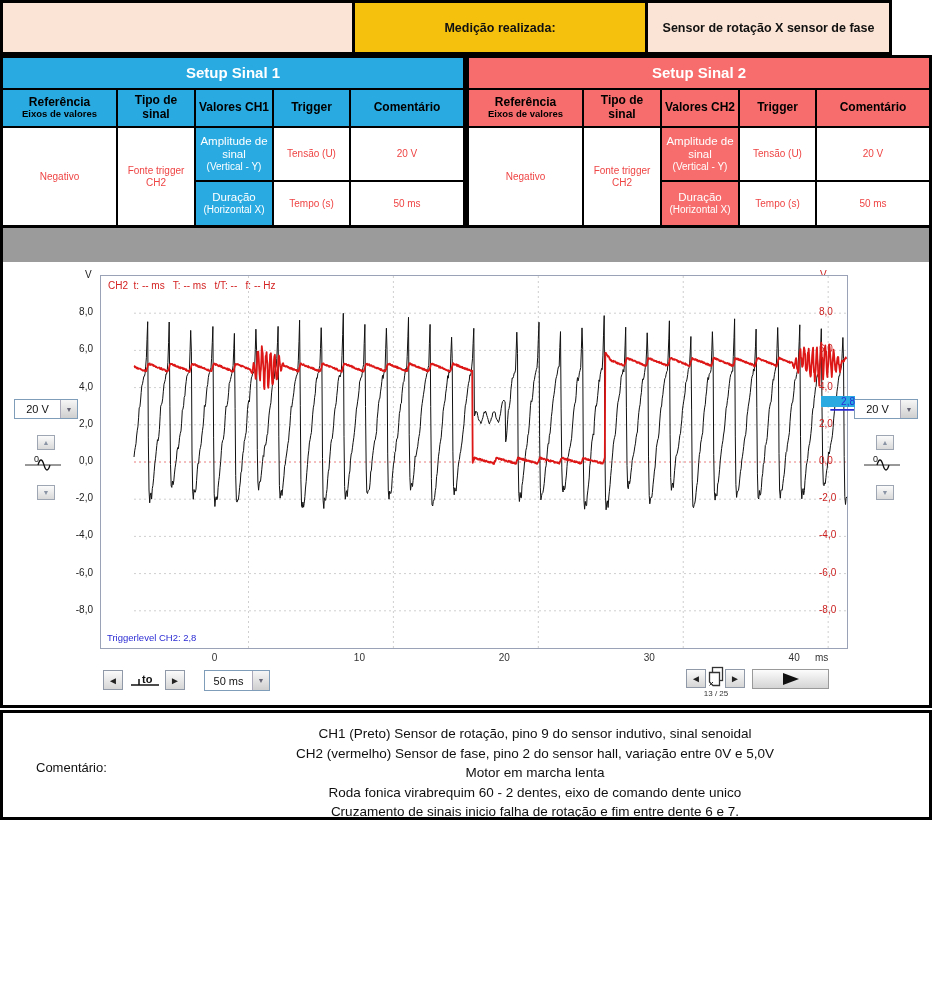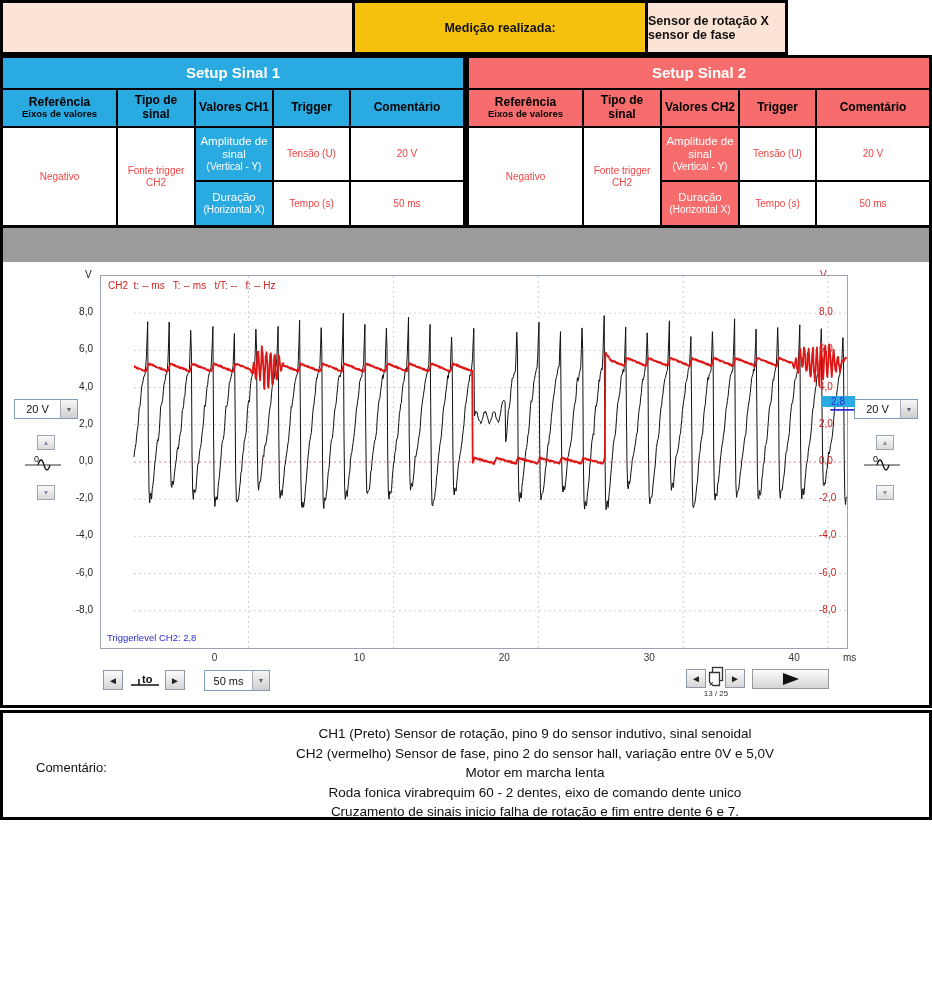--- a/index.html
+++ b/index.html
@@ -1,20 +1,20 @@
 <!DOCTYPE html>
 <html><head>
 <meta charset="utf-8">
 <style>
   html,body{margin:0;padding:0;background:#fff;}
   body{width:932px;height:995px;position:relative;font-family:"Liberation Sans",sans-serif;overflow:hidden;}
   .abs{position:absolute;}
 
   
-  #top-header{left:0;top:0;width:788px;height:55px;border:3px solid #000;box-sizing:border-box;display:flex;}
+  #top-header{left:0;top:0;width:892px;height:55px;border:3px solid #000;box-sizing:border-box;display:flex;}
   .hd-cell{height:100%;display:flex;align-items:center;justify-content:center;font-size:12.5px;font-weight:bold;color:#111;box-sizing:border-box;}
   #hd-left{width:349px;background:#FBE4D5;}
   #hd-mid{width:296px;background:#F5C10D;border-left:3px solid #000;border-right:3px solid #000;}
   #hd-right{flex:1;background:#FBE4D5;}
 
   
   #tables{left:0;top:55px;width:932px;height:173px;display:flex;}
   .setup-table{width:466px;height:173px;box-sizing:border-box;border:3px solid #000;background:#000;display:grid;
     grid-template-columns:113px 76px 76px 75px 112px;grid-template-rows:30px 36px 52px 43px;gap:2px;}
   .tcell{display:flex;flex-direction:column;align-items:center;justify-content:center;text-align:center;background:#fff;color:#ef4444;font-size:10px;line-height:1.15;}
@@ -33,21 +33,21 @@
   
   #scope-panel{left:0;top:262px;width:932px;height:446px;background:#fff;border:3px solid #000;border-top:none;box-sizing:border-box;}
   #plot{left:97px;top:13px;width:713px;height:372px;border:1px solid #9aa2b8;box-sizing:content-box;background:#fff;padding-left:33px;}
   #wave-svg{overflow:visible;display:block;}
   .scope-status{color:#d42222;font-size:10px;white-space:pre;}
   .trig-text{color:#2b2bd4;font-size:9.5px;}
   .vlab{font-size:10px;color:#222;}
   .vlab.right{color:#cc2222;}
   .ytick{font-size:10px;color:#222;width:40px;text-align:right;}
   .ytick.right{color:#cc2222;text-align:left;width:34px;}
-  .ytick.blue{color:#2b2bd4;text-align:center;width:34px;}
+  .ytick.blue{color:#2b2bd4;text-align:right;width:34px;}
   .xtick{font-size:10px;color:#333;width:28px;text-align:center;}
   .xunit{font-size:10px;color:#333;}
 
   
   .dropdown{height:20px;box-sizing:border-box;border:1px solid #7f9db9;background:#fff;display:flex;align-items:center;}
   .dd-text{flex:1;text-align:center;font-size:11px;color:#111;}
   .dd-btn{width:16px;height:100%;background:linear-gradient(#f6f6f6,#cfcfcf);border-left:1px solid #aab;display:flex;align-items:center;justify-content:center;font-size:7px;color:#667;}
   .sqbtn{width:18px;height:15px;box-sizing:border-box;border:1px solid #9ea6b3;background:linear-gradient(#fbfbfb,#d9d9d9);display:flex;align-items:center;justify-content:center;font-size:7px;color:#8a94a5;}
   .navbtn{width:20px;height:20px;box-sizing:border-box;border:1px solid #8f99a8;background:linear-gradient(#fbfbfb,#d6d6d6);display:flex;align-items:center;justify-content:center;font-size:10px;color:#222;}
   .pagecount{font-size:8px;color:#333;width:46px;text-align:center;}
@@ -157,21 +157,21 @@
         <line x1="549.2418699186992" y1="0" x2="549.2418699186992" y2="372" stroke="#cfcfcf" stroke-width="1" stroke-dasharray="2 3"></line>
         <line x1="694.1605691056911" y1="0" x2="694.1605691056911" y2="372" stroke="#cfcfcf" stroke-width="1" stroke-dasharray="2 3"></line>
         <path d="M0.0 181.0L0.7 174.8L1.3 171.4L2.0 167.5L2.6 160.0L3.3 154.2L3.9 150.9L4.6 141.8L5.2 131.8L5.9 130.9L6.5 125.0L7.2 116.4L7.8 109.8L8.5 107.8L9.1 104.6L9.8 100.5L10.4 100.3L11.1 97.5L11.7 90.1L12.4 81.3L13.0 63.5L13.7 45.7L14.3 161.1L15.0 214.0L15.7 226.8L16.3 219.1L17.0 216.9L17.6 223.1L18.3 212.6L18.9 209.5L19.6 202.8L20.2 195.3L20.9 186.9L21.5 182.8L22.2 175.7L22.8 169.4L23.5 163.7L24.1 164.8L24.8 160.4L25.4 153.6L26.1 140.8L26.7 130.2L27.4 128.6L28.0 127.0L28.7 122.8L29.3 115.8L30.0 108.2L30.7 105.9L31.3 103.5L32.0 97.9L32.6 98.1L33.3 93.6L33.9 86.3L34.6 66.3L35.2 46.0L35.9 130.2L36.5 188.4L37.2 210.0L37.8 211.4L38.5 205.0L39.1 208.7L39.8 204.9L40.4 198.1L41.1 191.8L41.7 187.9L42.4 183.2L43.0 174.9L43.7 171.6L44.3 172.8L45.0 167.4L45.6 161.3L46.3 157.4L47.0 154.9L47.6 147.2L48.3 134.2L48.9 133.2L49.6 129.7L50.2 121.4L50.9 119.8L51.5 111.0L52.2 105.3L52.8 100.2L53.5 98.8L54.1 97.5L54.8 96.5L55.4 93.7L56.1 73.9L56.7 54.4L57.4 75.8L58.0 178.0L58.7 215.1L59.3 223.3L60.0 213.5L60.6 216.0L61.3 216.2L62.0 213.1L62.6 204.4L63.3 193.9L63.9 187.4L64.6 187.5L65.2 180.2L65.9 173.6L66.5 171.4L67.2 167.5L67.8 160.0L68.5 154.3L69.1 150.3L69.8 141.3L70.4 129.5L71.1 130.6L71.7 127.3L72.4 118.0L73.0 111.4L73.7 108.5L74.3 101.7L75.0 98.0L75.6 96.6L76.3 93.8L77.0 91.9L77.6 82.3L78.3 66.4L78.9 50.5L79.6 161.8L80.2 217.8L80.9 230.5L81.5 222.9L82.2 220.7L82.8 223.9L83.5 222.0L84.1 211.4L84.8 204.6L85.4 200.3L86.1 191.7L86.7 185.4L87.4 174.7L88.0 167.4L88.7 164.4L89.3 163.5L90.0 158.4L90.6 151.7L91.3 139.4L92.0 130.1L92.6 130.9L93.3 128.6L93.9 124.4L94.6 116.7L95.2 107.5L95.9 105.9L96.5 103.4L97.2 100.4L97.8 97.6L98.5 94.0L99.1 89.4L99.8 72.6L100.4 57.4L101.1 132.4L101.7 199.6L102.4 224.7L103.0 226.1L103.7 223.8L104.3 223.9L105.0 218.3L105.6 211.6L106.3 206.0L106.9 196.8L107.6 195.1L108.3 184.3L108.9 177.4L109.6 174.3L110.2 165.4L110.9 163.2L111.5 159.3L112.2 156.2L112.8 146.3L113.5 133.3L114.1 128.0L114.8 124.5L115.4 125.9L116.1 114.6L116.7 107.5L117.4 101.9L118.0 100.3L118.7 97.5L119.3 97.2L120.0 95.3L120.6 92.5L121.3 73.3L121.9 53.2L122.6 74.6L123.3 173.7L123.9 206.0L124.6 214.2L125.2 207.8L125.9 205.2L126.5 205.4L127.2 199.3L127.8 193.2L128.5 185.6L129.1 179.6L129.8 180.5L130.4 172.0L131.1 168.8L131.7 169.1L132.4 165.2L133.0 159.1L133.7 157.5L134.3 148.2L135.0 139.1L135.6 134.1L136.3 129.8L136.9 126.7L137.6 116.9L138.3 110.3L138.9 103.7L139.6 101.9L140.2 102.6L140.9 95.0L141.5 92.2L142.2 90.4L142.8 82.3L143.5 66.3L144.1 50.4L144.8 160.2L145.4 209.4L146.1 222.2L146.7 216.4L147.4 214.3L148.0 219.5L148.7 212.5L149.3 206.1L150.0 199.4L150.6 190.3L151.3 188.2L151.9 182.4L152.6 178.0L153.3 172.8L153.9 167.8L154.6 164.3L155.2 156.1L155.9 149.3L156.5 139.5L157.2 130.4L157.8 131.1L158.5 125.8L159.1 121.6L159.8 116.8L160.4 110.3L161.1 105.6L161.7 103.2L162.4 100.1L163.0 98.8L163.7 96.4L164.3 84.8L165.0 65.3L165.6 44.2L166.3 129.8L166.9 203.8L167.6 230.2L168.3 231.6L168.9 226.1L169.6 231.2L170.2 227.3L170.9 220.5L171.5 212.0L172.2 205.4L172.8 196.7L173.5 188.4L174.1 180.1L174.8 174.3L175.4 166.9L176.1 163.5L176.7 159.6L177.4 156.5L178.0 148.2L178.7 138.2L179.3 131.8L180.0 128.3L180.6 121.6L181.3 117.4L181.9 107.6L182.6 101.9L183.2 102.4L183.9 97.4L184.6 96.2L185.2 92.4L185.9 89.6L186.5 72.6L187.2 51.7L187.8 73.2L188.5 182.4L189.1 224.2L189.8 232.5L190.4 221.8L191.1 224.1L191.7 224.3L192.4 217.6L193.0 213.4L193.7 202.8L194.3 195.8L195.0 192.9L195.6 183.9L196.3 175.2L196.9 167.3L197.6 163.4L198.2 162.8L198.9 156.8L199.6 149.2L200.2 140.1L200.9 133.1L201.5 130.5L202.2 126.7L202.8 119.5L203.5 112.9L204.1 105.4L204.8 101.2L205.4 99.3L206.1 101.0L206.7 98.2L207.4 94.9L208.0 79.4L208.7 58.4L209.3 37.3L210.0 160.4L210.6 210.5L211.3 223.2L211.9 216.9L212.6 214.7L213.2 220.6L213.9 212.5L214.6 205.1L215.2 198.4L215.9 194.9L216.5 184.1L217.2 178.0L217.8 176.7L218.5 171.2L219.1 166.5L219.8 161.7L220.4 156.4L221.1 149.7L221.7 142.2L222.4 133.1L223.0 130.1L223.7 125.2L224.3 121.0L225.0 114.6L225.6 105.8L226.3 104.0L226.9 101.5L227.6 101.2L228.2 97.4L228.9 91.7L229.6 88.6L230.2 67.6L230.9 48.4L231.5 130.6L232.2 193.0L232.8 216.1L233.5 217.5L234.1 214.7L234.8 214.1L235.4 213.5L236.1 206.8L236.7 196.0L237.4 194.1L238.0 185.5L238.7 179.2L239.3 174.4L240.0 169.1L240.6 164.9L241.3 163.7L241.9 159.8L242.6 155.5L243.2 142.6L243.9 135.9L244.6 127.3L245.2 123.8L245.9 122.0L246.5 115.9L247.2 111.4L247.8 105.7L248.5 99.4L249.1 102.5L249.8 97.7L250.4 95.4L251.1 92.7L251.7 72.8L252.4 52.2L253.0 73.7L253.7 177.9L254.3 214.9L255.0 223.2L255.6 215.2L256.3 217.2L256.9 217.5L257.6 213.2L258.2 202.7L258.9 194.6L259.5 188.1L260.2 184.8L260.9 176.4L261.5 175.4L262.2 166.7L262.8 162.7L263.5 162.3L264.1 156.7L264.8 146.5L265.4 137.4L266.1 134.4L266.7 127.8L267.4 127.2L268.0 117.5L268.7 110.9L269.3 106.4L270.0 105.3L270.6 99.8L271.3 95.1L271.9 92.3L272.6 93.6L273.2 80.3L273.9 60.8L274.5 41.3L275.2 158.7L275.9 201.4L276.5 214.2L277.2 209.3L277.8 207.1L278.5 210.5L279.1 204.4L279.8 198.3L280.4 191.5L281.1 180.3L281.7 181.0L282.4 178.0L283.0 173.9L283.7 170.7L284.3 165.2L285.0 160.5L285.6 157.4L286.3 150.6L286.9 140.3L287.6 131.9L288.2 127.4L288.9 122.5L289.5 118.3L290.2 113.9L290.9 108.1L291.5 103.8L292.2 101.4L292.8 97.9L293.5 96.3L294.1 91.8L294.8 89.3L295.4 67.7L296.1 48.4L296.7 130.6L297.4 202.5L298.0 228.6L298.7 230.0L299.3 225.4L300.0 224.0L300.6 221.6L301.3 214.8L301.9 211.5L302.6 200.6L303.2 197.3L303.9 188.1L304.5 180.2L305.2 175.6L305.9 168.6L306.5 165.2L307.2 161.3L307.8 153.4L308.5 145.9L309.1 135.4L309.8 130.7L310.4 127.3L311.1 124.1L311.7 117.1L312.4 112.6L313.0 106.9L313.7 99.7L314.3 102.2L315.0 94.5L315.6 96.8L316.3 94.1L316.9 77.1L317.6 61.2L318.2 82.2L318.9 175.8L319.5 210.5L320.2 218.8L320.8 211.8L321.5 214.8L322.2 215.0L322.8 206.1L323.5 199.1L324.1 191.7L324.8 185.5L325.4 183.5L326.1 177.7L326.7 175.3L327.4 169.9L328.0 166.0L328.7 158.9L329.3 153.8L330.0 147.7L330.6 138.6L331.3 129.8L331.9 127.9L332.6 122.6L333.2 118.0L333.9 111.4L334.5 107.3L335.2 104.9L335.8 98.9L336.5 99.4L337.2 96.6L337.8 90.1L338.5 82.7L339.1 67.5L339.8 52.3L340.4 140.0L341.1 138.3L341.7 135.2L342.4 135.9L343.0 136.0L343.7 139.3L344.3 142.5L345.0 144.6L345.6 144.7L346.3 145.6L346.9 147.6L347.6 145.6L348.2 143.7L348.9 141.6L349.5 138.4L350.2 135.9L350.8 137.1L351.5 135.1L352.2 136.8L352.8 139.4L353.5 141.4L354.1 143.5L354.8 146.6L355.4 147.9L356.1 145.7L356.7 145.1L357.4 141.9L358.0 141.5L358.7 137.0L359.3 136.2L360.0 135.7L360.6 135.8L361.3 137.0L361.9 141.2L362.6 143.1L363.2 143.9L363.9 145.3L364.5 146.5L365.2 144.0L365.8 140.6L366.5 137.8L367.2 132.6L367.8 128.9L368.5 125.7L369.1 125.2L369.8 124.1L370.4 125.2L371.1 125.7L371.7 165.8L372.4 161.9L373.0 154.2L373.7 143.2L374.3 134.6L375.0 132.7L375.6 129.2L376.3 123.6L376.9 113.8L377.6 107.7L378.2 102.0L378.9 102.2L379.5 100.6L380.2 97.1L380.8 96.9L381.5 94.1L382.2 74.7L382.8 56.2L383.5 77.4L384.1 179.0L384.8 217.3L385.4 225.5L386.1 216.5L386.7 221.6L387.4 221.8L388.0 209.3L388.7 205.5L389.3 199.6L390.0 193.0L390.6 185.6L391.3 180.5L391.9 174.2L392.6 171.5L393.2 167.6L393.9 159.1L394.5 157.7L395.2 149.9L395.8 140.8L396.5 129.3L397.1 124.8L397.8 125.8L398.5 121.7L399.1 115.1L399.8 105.6L400.4 103.7L401.1 99.3L401.7 96.3L402.4 93.5L403.0 91.6L403.7 81.4L404.3 63.8L405.0 46.2L405.6 160.5L406.3 211.2L406.9 223.9L407.6 219.5L408.2 217.3L408.9 216.5L409.5 213.1L410.2 207.6L410.8 200.8L411.5 192.1L412.1 189.8L412.8 182.1L413.5 173.1L414.1 167.5L414.8 167.7L415.4 159.3L416.1 157.0L416.7 150.3L417.4 140.5L418.0 135.8L418.7 127.9L419.3 122.7L420.0 118.5L420.6 114.2L421.3 107.8L421.9 102.9L422.6 100.4L423.2 98.1L423.9 93.2L424.5 90.7L425.2 90.6L425.8 71.6L426.5 55.6L427.1 132.1L427.8 191.9L428.5 214.6L429.1 216.0L429.8 209.9L430.4 214.0L431.1 211.9L431.7 205.2L432.4 199.1L433.0 190.5L433.7 181.8L434.3 180.5L435.0 176.1L435.6 172.6L436.3 170.2L436.9 166.2L437.6 162.3L438.2 153.9L438.9 145.0L439.5 137.0L440.2 131.2L440.8 127.7L441.5 125.9L442.1 119.5L442.8 107.3L443.5 101.6L444.1 104.9L444.8 101.5L445.4 96.8L446.1 94.3L446.7 91.5L447.4 72.7L448.0 51.9L448.7 73.4L449.3 182.7L450.0 225.0L450.6 233.2L451.3 225.4L451.9 229.4L452.6 229.6L453.2 220.0L453.9 214.2L454.5 208.9L455.2 201.9L455.8 189.8L456.5 185.5L457.1 175.3L457.8 165.9L458.5 162.0L459.1 157.9L459.8 159.0L460.4 145.2L461.1 136.1L461.7 129.8L462.4 130.2L463.0 126.4L463.7 119.6L464.3 113.0L465.0 103.9L465.6 105.4L466.3 98.3L466.9 95.2L467.6 92.4L468.2 93.5L468.9 79.9L469.5 59.8L470.2 39.6L470.8 162.4L471.5 221.1L472.1 233.8L472.8 227.0L473.4 224.8L474.1 231.5L474.8 221.0L475.4 215.2L476.1 208.4L476.7 199.7L477.4 192.4L478.0 184.6L478.7 176.9L479.3 168.8L480.0 163.9L480.6 161.4L481.3 158.6L481.9 151.9L482.6 141.3L483.2 133.0L483.9 126.4L484.5 124.1L485.2 119.9L485.8 117.2L486.5 109.4L487.1 101.2L487.8 98.8L488.4 98.0L489.1 93.5L489.8 96.0L490.4 89.5L491.1 69.1L491.7 51.2L492.4 131.2L493.0 189.4L493.7 211.3L494.3 212.8L495.0 205.2L495.6 207.8L496.3 203.7L496.9 196.9L497.6 191.5L498.2 184.4L498.9 181.0L499.5 178.7L500.2 175.1L500.8 170.8L501.5 167.2L502.1 161.6L502.8 157.7L503.4 156.0L504.1 144.6L504.8 136.7L505.4 131.9L506.1 128.4L506.7 121.2L507.4 116.6L508.0 108.6L508.7 102.9L509.3 103.7L510.0 101.1L510.6 96.5L511.3 91.3L511.9 88.5L512.6 75.0L513.2 56.8L513.9 78.1L514.5 180.1L515.2 219.6L515.8 227.8L516.5 222.8L517.1 221.2L517.8 221.4L518.4 216.5L519.1 208.2L519.8 201.8L520.4 195.1L521.1 191.0L521.7 182.0L522.4 171.4L523.0 167.9L523.7 164.0L524.3 162.5L525.0 157.0L525.6 147.0L526.3 137.9L526.9 131.9L527.6 130.0L528.2 122.8L528.9 118.4L529.5 111.8L530.2 107.2L530.8 102.8L531.5 101.6L532.1 98.3L532.8 95.6L533.4 94.6L534.1 81.1L534.8 62.9L535.4 44.8L536.1 158.7L536.7 201.6L537.4 214.3L538.0 209.2L538.7 207.0L539.3 211.6L540.0 202.8L540.6 194.5L541.3 187.8L541.9 180.4L542.6 178.8L543.2 177.4L543.9 174.0L544.5 170.8L545.2 164.8L545.8 159.5L546.5 157.3L547.1 150.6L547.8 143.9L548.4 134.7L549.1 129.2L549.7 125.3L550.4 121.1L551.1 116.2L551.7 106.7L552.4 105.6L553.0 103.1L553.7 98.5L554.3 93.4L555.0 91.9L555.6 87.9L556.3 74.3L556.9 60.5L557.6 133.1L558.2 203.9L558.9 230.3L559.5 231.7L560.2 228.6L560.8 227.1L561.5 223.1L562.1 216.3L562.8 209.4L563.4 206.4L564.1 196.0L564.7 186.8L565.4 178.5L566.1 175.4L566.7 167.0L567.4 163.6L568.0 159.7L568.7 156.8L569.3 146.2L570.0 136.8L570.6 131.9L571.3 128.4L571.9 120.4L572.6 115.1L573.2 107.2L573.9 101.5L574.5 103.6L575.2 98.5L575.8 97.3L576.5 96.3L577.1 93.5L577.8 74.5L578.4 55.7L579.1 77.0L579.7 178.4L580.4 215.8L581.1 224.1L581.7 217.6L582.4 219.7L583.0 219.9L583.7 208.0L584.3 206.3L585.0 199.8L585.6 193.3L586.3 184.0L586.9 178.9L587.6 172.6L588.2 168.5L588.9 164.6L589.5 159.0L590.2 155.0L590.8 148.9L591.5 139.9L592.1 132.2L592.8 129.7L593.4 124.6L594.1 120.2L594.7 113.6L595.4 107.3L596.1 101.7L596.7 98.7L597.4 97.6L598.0 94.8L598.7 95.3L599.3 80.6L600.0 61.7L600.6 42.8L601.3 160.1L601.9 208.7L602.6 221.4L603.2 216.9L603.9 214.8L604.5 214.4L605.2 209.0L605.8 202.1L606.5 195.3L607.1 192.7L607.8 184.0L608.4 180.8L609.1 175.7L609.7 170.6L610.4 164.0L611.0 160.9L611.7 158.5L612.4 151.8L613.0 140.0L613.7 135.4L614.3 130.2L615.0 126.0L615.6 121.8L616.3 116.4L616.9 110.2L617.6 102.7L618.2 100.2L618.9 98.7L619.5 93.1L620.2 95.1L620.8 85.9L621.5 70.2L622.1 53.1L622.8 131.6L623.4 197.2L624.1 221.6L624.7 223.0L625.4 214.5L626.0 219.3L626.7 218.1L627.4 211.3L628.0 201.7L628.7 197.6L629.3 188.6L630.0 186.8L630.6 180.6L631.3 169.5L631.9 168.6L632.6 165.4L633.2 161.5L633.9 151.3L634.5 142.9L635.2 133.7L635.8 130.3L636.5 126.8L637.1 125.9L637.8 117.7L638.4 109.2L639.1 103.5L639.7 104.2L640.4 98.7L641.0 95.4L641.7 92.0L642.4 89.2L643.0 72.5L643.7 51.5L644.3 73.0L645.0 177.5L645.6 214.0L646.3 222.2L646.9 214.2L647.6 214.0L648.2 214.2L648.9 207.5L649.5 202.6L650.2 198.3L650.8 191.9L651.5 181.3L652.1 176.1L652.8 175.4L653.4 168.8L654.1 164.9L654.7 161.2L655.4 156.6L656.0 145.8L656.7 136.8L657.4 130.6L658.0 127.0L658.7 126.1L659.3 121.1L660.0 114.5L660.6 105.2L661.3 103.2L661.9 102.6L662.6 98.6L663.2 95.8L663.9 93.6L664.5 81.9L665.2 65.4L665.8 48.8L666.5 160.3L667.1 210.1L667.8 222.8L668.4 214.7L669.1 212.6L669.7 218.8L670.4 214.6L671.0 204.6L671.7 197.8L672.4 189.0L673.0 186.5L673.7 182.6L674.3 175.2L675.0 169.8L675.6 167.6L676.3 163.0L676.9 157.5L677.6 150.7L678.2 139.4L678.9 132.3L679.5 132.0L680.2 122.7L680.8 118.5L681.5 111.9L682.1 110.4L682.8 101.0L683.4 98.6L684.1 100.7L684.7 98.7L685.4 95.7L686.0 86.2L686.7 70.0L687.3 52.7L688.0 131.5L688.7 187.1L689.3 208.3L690.0 209.7L690.6 206.8L691.3 207.6L691.9 201.6L692.6 194.8L693.2 192.2L693.9 184.6L694.5 176.2L695.2 177.9L695.8 175.1L696.5 169.3L697.1 166.5L697.8 163.2L698.4 159.3L699.1 151.7L699.7 142.9L700.4 135.8L701.0 128.5L701.7 125.1L702.3 124.1L703.0 115.2L703.7 110.6L704.3 104.9L705.0 99.7L705.6 99.9L706.3 95.3L706.9 92.6L707.6 89.8L708.2 77.2L708.9 61.5L709.5 82.5L710.2 180.5L710.8 220.3L711.5 228.5L712.1 222.3L712.8 220.8" fill="none" stroke="#111111" stroke-width="1"></path>
         <path d="M0.0 89.9L0.4 90.0L0.9 91.2L1.3 90.7L1.7 91.4L2.2 91.5L2.6 92.2L3.0 91.6L3.5 92.6L3.9 92.0L4.3 92.9L4.8 92.8L5.2 92.6L5.7 92.7L6.1 92.7L6.5 92.8L7.0 93.6L7.4 93.4L7.8 93.7L8.3 94.3L8.7 94.7L9.1 94.6L9.6 94.7L10.0 94.1L10.4 94.8L10.9 94.2L11.3 95.1L11.7 94.7L12.2 95.2L12.6 93.9L13.0 92.5L13.5 90.9L13.9 89.3L14.3 87.9L14.8 87.9L15.2 88.6L15.7 87.4L16.1 88.9L16.5 89.0L17.0 88.8L17.4 88.4L17.8 88.2L18.3 88.7L18.7 88.9L19.1 89.6L19.6 88.9L20.0 90.2L20.4 90.1L20.9 90.1L21.3 90.1L21.7 91.0L22.2 90.7L22.6 91.1L23.0 91.4L23.5 91.8L23.9 91.9L24.3 91.6L24.8 91.6L25.2 91.5L25.7 91.8L26.1 93.0L26.5 93.0L27.0 92.1L27.4 92.0L27.8 93.4L28.3 93.8L28.7 93.8L29.1 93.2L29.6 93.5L30.0 93.5L30.4 93.4L30.9 93.8L31.3 94.1L31.7 95.1L32.2 94.7L32.6 94.8L33.0 95.7L33.5 94.7L33.9 94.7L34.3 94.7L34.8 93.0L35.2 91.2L35.7 89.3L36.1 88.2L36.5 87.7L37.0 88.2L37.4 88.0L37.8 88.2L38.3 87.9L38.7 88.6L39.1 89.3L39.6 89.2L40.0 88.7L40.4 89.7L40.9 88.7L41.3 90.0L41.7 90.3L42.2 90.2L42.6 90.2L43.0 90.9L43.5 90.5L43.9 90.2L44.3 91.2L44.8 91.7L45.2 91.2L45.6 91.9L46.1 91.1L46.5 92.4L47.0 91.9L47.4 91.7L47.8 91.7L48.3 91.9L48.7 92.7L49.1 93.1L49.6 92.3L50.0 93.1L50.4 92.6L50.9 93.2L51.3 93.4L51.7 94.1L52.2 93.3L52.6 94.8L53.0 94.5L53.5 94.8L53.9 94.7L54.3 94.7L54.8 95.4L55.2 94.7L55.6 96.0L56.1 93.9L56.5 92.7L57.0 91.2L57.4 89.6L57.8 88.4L58.3 87.9L58.7 87.8L59.1 88.2L59.6 89.0L60.0 88.3L60.4 88.1L60.9 88.8L61.3 88.3L61.7 89.5L62.2 88.9L62.6 89.9L63.0 89.6L63.5 89.4L63.9 90.7L64.3 90.1L64.8 91.0L65.2 90.1L65.6 90.8L66.1 91.4L66.5 90.9L67.0 90.5L67.4 91.7L67.8 91.4L68.3 91.6L68.7 92.0L69.1 91.9L69.6 92.4L70.0 92.3L70.4 91.9L70.9 93.0L71.3 93.2L71.7 93.2L72.2 93.4L72.6 93.8L73.0 93.9L73.5 94.2L73.9 93.4L74.3 94.5L74.8 94.8L75.2 94.8L75.6 94.5L76.1 94.5L76.5 94.9L77.0 94.8L77.4 95.1L77.8 94.0L78.3 92.1L78.7 91.1L79.1 89.7L79.6 88.1L80.0 87.5L80.4 87.9L80.9 87.7L81.3 88.8L81.7 89.1L82.2 88.0L82.6 88.5L83.0 88.6L83.5 89.2L83.9 89.3L84.3 90.2L84.8 89.5L85.2 89.3L85.6 90.2L86.1 89.5L86.5 89.8L87.0 90.7L87.4 89.9L87.8 91.1L88.3 90.9L88.7 91.9L89.1 91.7L89.6 92.0L90.0 91.5L90.4 92.1L90.9 91.9L91.3 92.4L91.7 92.6L92.2 92.6L92.6 93.3L93.0 92.4L93.5 93.7L93.9 92.7L94.3 94.1L94.8 94.2L95.2 93.1L95.6 93.7L96.1 93.9L96.5 94.0L97.0 95.2L97.4 95.4L97.8 95.2L98.3 95.6L98.7 95.0L99.1 95.5L99.6 95.0L100.0 92.9L100.4 91.4L100.9 89.7L101.3 88.0L101.7 88.2L102.2 88.0L102.6 88.7L103.0 88.6L103.5 88.0L103.9 87.9L104.3 88.6L104.8 88.6L105.2 89.1L105.6 88.9L106.1 89.2L106.5 90.0L107.0 90.3L107.4 89.6L107.8 90.5L108.3 89.8L108.7 90.0L109.1 90.1L109.6 90.6L110.0 90.6L110.4 90.9L110.9 91.2L111.3 91.9L111.7 92.2L112.2 91.5L112.6 92.0L113.0 92.3L113.5 92.7L113.9 92.1L114.3 92.4L114.8 92.9L115.2 93.1L115.6 93.2L116.1 94.0L116.5 93.4L116.9 95.0L117.4 96.3L117.8 96.9L118.3 97.3L118.7 95.3L119.1 91.1L119.6 86.9L120.0 90.2L120.4 88.8L120.9 94.4L121.3 98.9L121.7 102.9L122.2 99.2L122.6 95.2L123.0 87.9L123.5 75.9L123.9 76.6L124.3 75.6L124.8 83.0L125.2 92.8L125.6 98.7L126.1 104.5L126.5 96.1L126.9 93.3L127.4 82.4L127.8 70.1L128.3 75.0L128.7 77.1L129.1 87.5L129.6 94.1L130.0 110.6L130.4 113.1L130.9 96.4L131.3 91.5L131.7 80.1L132.2 79.4L132.6 76.1L133.0 84.2L133.5 87.8L133.9 109.2L134.3 111.8L134.8 105.5L135.2 99.4L135.6 92.1L136.1 78.6L136.5 78.0L136.9 77.3L137.4 86.0L137.8 100.2L138.3 108.0L138.7 108.3L139.1 106.6L139.6 94.5L140.0 84.2L140.4 80.2L140.9 78.8L141.3 85.0L141.7 93.5L142.2 100.5L142.6 103.4L143.0 103.0L143.5 101.1L143.9 94.1L144.3 83.2L144.8 79.5L145.2 80.3L145.6 85.0L146.1 89.7L146.5 91.2L146.9 94.8L147.4 93.7L147.8 90.5L148.3 88.3L148.7 87.6L149.1 87.2L149.6 88.8L150.0 90.2L150.4 89.9L150.9 89.9L151.3 90.6L151.7 90.7L152.2 89.9L152.6 90.5L153.0 90.6L153.5 90.5L153.9 91.4L154.3 90.9L154.8 91.6L155.2 92.1L155.6 91.8L156.1 92.7L156.5 92.5L156.9 91.8L157.4 93.0L157.8 92.1L158.3 92.7L158.7 92.7L159.1 93.9L159.6 93.2L160.0 93.0L160.4 93.7L160.9 93.9L161.3 93.9L161.7 94.1L162.2 93.8L162.6 94.0L163.0 95.5L163.5 94.5L163.9 94.6L164.3 95.6L164.8 94.9L165.2 92.1L165.6 91.1L166.1 89.3L166.5 88.0L166.9 87.3L167.4 87.8L167.8 88.4L168.3 88.7L168.7 89.0L169.1 88.8L169.6 88.2L170.0 89.1L170.4 89.4L170.9 90.0L171.3 90.2L171.7 89.6L172.2 89.8L172.6 90.2L173.0 90.4L173.5 91.0L173.9 91.1L174.3 90.0L174.8 91.5L175.2 91.4L175.6 91.1L176.1 91.4L176.5 91.8L176.9 92.3L177.4 92.1L177.8 91.4L178.3 92.3L178.7 92.8L179.1 93.1L179.6 92.0L180.0 93.2L180.4 93.6L180.9 93.2L181.3 94.1L181.7 93.6L182.2 94.0L182.6 94.5L183.0 93.7L183.5 94.8L183.9 94.4L184.3 94.1L184.8 94.2L185.2 95.6L185.6 94.5L186.1 95.0L186.5 94.9L186.9 93.3L187.4 91.7L187.8 89.8L188.2 87.7L188.7 88.3L189.1 87.4L189.6 87.4L190.0 88.5L190.4 88.5L190.9 89.0L191.3 89.1L191.7 89.3L192.2 88.8L192.6 89.0L193.0 89.8L193.5 89.2L193.9 89.8L194.3 89.8L194.8 89.8L195.2 91.0L195.6 90.1L196.1 90.5L196.5 90.2L196.9 90.5L197.4 90.8L197.8 91.0L198.2 91.1L198.7 91.6L199.1 92.0L199.6 91.9L200.0 92.2L200.4 91.8L200.9 92.3L201.3 93.3L201.7 93.3L202.2 92.5L202.6 93.1L203.0 92.8L203.5 94.3L203.9 94.4L204.3 94.6L204.8 94.8L205.2 94.7L205.6 94.4L206.1 94.6L206.5 95.0L206.9 95.1L207.4 94.5L207.8 95.9L208.2 93.9L208.7 92.4L209.1 90.5L209.6 89.3L210.0 87.6L210.4 87.6L210.9 88.1L211.3 88.1L211.7 88.3L212.2 88.0L212.6 89.0L213.0 88.6L213.5 89.1L213.9 89.5L214.3 88.8L214.8 89.4L215.2 89.2L215.6 90.2L216.1 90.3L216.5 90.0L216.9 89.6L217.4 89.9L217.8 90.3L218.2 91.5L218.7 90.3L219.1 91.1L219.6 91.8L220.0 91.2L220.4 92.1L220.9 92.4L221.3 92.4L221.7 92.9L222.2 92.4L222.6 93.0L223.0 92.8L223.5 93.1L223.9 93.8L224.3 93.5L224.8 92.7L225.2 93.5L225.6 94.2L226.1 94.1L226.5 93.9L226.9 94.5L227.4 95.0L227.8 94.3L228.2 94.7L228.7 95.3L229.1 95.2L229.6 95.6L230.0 94.5L230.4 93.3L230.9 91.8L231.3 90.3L231.7 88.4L232.2 88.0L232.6 87.9L233.0 87.6L233.5 88.7L233.9 89.1L234.3 88.5L234.8 88.6L235.2 88.2L235.6 89.2L236.1 89.9L236.5 89.4L236.9 89.2L237.4 89.2L237.8 89.8L238.2 90.5L238.7 90.6L239.1 90.3L239.6 90.1L240.0 90.7L240.4 91.4L240.9 91.6L241.3 91.4L241.7 91.5L242.2 92.1L242.6 91.6L243.0 92.5L243.5 92.1L243.9 91.8L244.3 92.3L244.8 92.7L245.2 93.0L245.6 92.6L246.1 93.0L246.5 94.1L246.9 93.0L247.4 93.2L247.8 93.8L248.2 94.7L248.7 94.8L249.1 95.1L249.6 94.4L250.0 94.2L250.4 94.4L250.9 95.4L251.3 94.9L251.7 93.7L252.2 93.4L252.6 91.2L253.0 89.8L253.5 88.7L253.9 88.0L254.3 88.1L254.8 88.5L255.2 87.6L255.6 88.0L256.1 87.9L256.5 89.1L256.9 88.7L257.4 89.2L257.8 89.8L258.2 89.0L258.7 89.4L259.1 90.4L259.5 90.5L260.0 90.2L260.4 90.9L260.9 90.2L261.3 90.2L261.7 91.1L262.2 90.4L262.6 91.5L263.0 91.9L263.5 90.8L263.9 92.2L264.3 92.4L264.8 91.8L265.2 92.1L265.6 92.1L266.1 92.6L266.5 92.4L266.9 92.5L267.4 93.3L267.8 93.5L268.2 93.9L268.7 93.7L269.1 94.1L269.5 94.3L270.0 93.9L270.4 93.9L270.9 94.4L271.3 95.3L271.7 95.0L272.2 94.3L272.6 95.1L273.0 95.1L273.5 93.9L273.9 92.3L274.3 90.7L274.8 89.5L275.2 88.1L275.6 87.1L276.1 87.2L276.5 88.3L276.9 87.9L277.4 88.1L277.8 88.2L278.2 89.4L278.7 88.7L279.1 89.3L279.5 89.5L280.0 89.0L280.4 89.4L280.9 89.9L281.3 89.5L281.7 90.7L282.2 90.6L282.6 90.6L283.0 91.1L283.5 91.3L283.9 90.8L284.3 91.2L284.8 90.7L285.2 92.0L285.6 91.4L286.1 91.7L286.5 91.8L286.9 92.3L287.4 92.1L287.8 92.7L288.2 92.4L288.7 93.2L289.1 93.8L289.5 92.8L290.0 92.7L290.4 93.5L290.9 94.1L291.3 93.6L291.7 94.3L292.2 93.9L292.6 95.1L293.0 94.1L293.5 95.2L293.9 95.5L294.3 94.5L294.8 94.8L295.2 93.8L295.6 92.9L296.1 91.9L296.5 89.9L296.9 87.9L297.4 88.2L297.8 87.7L298.2 87.7L298.7 87.7L299.1 88.6L299.5 88.1L300.0 88.1L300.4 88.8L300.9 89.4L301.3 88.9L301.7 89.5L302.2 89.8L302.6 89.1L303.0 89.8L303.5 90.1L303.9 89.9L304.3 90.1L304.8 90.7L305.2 91.5L305.6 90.4L306.1 90.6L306.5 91.9L306.9 91.6L307.4 91.9L307.8 91.9L308.2 91.5L308.7 92.1L309.1 92.2L309.5 93.0L310.0 93.2L310.4 92.8L310.9 93.2L311.3 93.8L311.7 93.6L312.2 93.9L312.6 94.0L313.0 94.4L313.5 94.3L313.9 94.9L314.3 94.3L314.8 95.2L315.2 95.4L315.6 95.6L316.1 94.8L316.5 94.6L316.9 93.7L317.4 92.2L317.8 91.5L318.2 90.4L318.7 88.0L319.1 87.1L319.5 88.0L320.0 88.5L320.4 88.2L320.8 88.8L321.3 88.9L321.7 88.6L322.2 88.3L322.6 88.9L323.0 90.0L323.5 88.8L323.9 89.0L324.3 90.4L324.8 89.3L325.2 90.6L325.6 90.9L326.1 91.1L326.5 90.4L326.9 91.2L327.4 90.9L327.8 91.6L328.2 90.9L328.7 92.1L329.1 91.8L329.5 92.4L330.0 92.1L330.4 91.9L330.8 93.0L331.3 92.8L331.7 92.2L332.2 93.4L332.6 93.3L333.0 92.6L333.5 93.9L333.9 93.3L334.3 93.7L334.8 94.0L335.2 93.6L335.6 93.8L336.1 94.4L336.5 94.3L336.9 95.1L337.4 94.6L337.8 95.3L338.2 94.8L338.7 186.8L339.1 185.2L339.5 184.1L340.0 183.9L340.4 181.6L340.8 181.4L341.3 182.0L341.7 182.4L342.2 182.5L342.6 181.9L343.0 182.6L343.5 183.4L343.9 183.4L344.3 183.3L344.8 182.9L345.2 183.8L345.6 182.7L346.1 183.6L346.5 182.9L346.9 183.9L347.4 184.6L347.8 184.5L348.2 183.5L348.7 184.0L349.1 184.7L349.5 184.9L350.0 185.2L350.4 184.3L350.8 184.8L351.3 185.0L351.7 185.6L352.2 184.6L352.6 185.3L353.0 185.3L353.5 185.3L353.9 186.1L354.3 186.3L354.8 185.7L355.2 186.2L355.6 186.6L356.1 186.6L356.5 185.7L356.9 186.2L357.4 186.1L357.8 186.7L358.2 186.6L358.7 186.7L359.1 187.7L359.5 186.8L360.0 188.0L360.4 186.0L360.8 184.9L361.3 185.2L361.7 183.9L362.2 182.0L362.6 181.6L363.0 181.6L363.5 182.2L363.9 182.0L364.3 182.2L364.8 183.2L365.2 182.6L365.6 182.3L366.1 182.7L366.5 183.1L366.9 183.2L367.4 184.0L367.8 182.9L368.2 183.2L368.7 183.5L369.1 183.8L369.5 183.2L370.0 183.7L370.4 184.7L370.8 184.6L371.3 184.9L371.7 184.5L372.2 184.8L372.6 184.7L373.0 185.4L373.5 185.8L373.9 185.5L374.3 185.8L374.8 184.7L375.2 185.0L375.6 185.5L376.1 185.3L376.5 186.3L376.9 185.4L377.4 186.9L377.8 185.7L378.2 187.1L378.7 187.1L379.1 186.4L379.5 187.1L380.0 187.1L380.4 186.6L380.8 187.6L381.3 187.3L381.7 187.9L382.2 187.5L382.6 185.6L383.0 184.0L383.5 184.0L383.9 181.5L384.3 182.3L384.8 182.1L385.2 182.7L385.6 181.8L386.1 183.2L386.5 182.4L386.9 182.3L387.4 182.9L387.8 183.5L388.2 182.6L388.7 183.8L389.1 183.6L389.5 182.8L390.0 184.3L390.4 184.1L390.8 184.3L391.3 183.4L391.7 184.8L392.1 183.5L392.6 185.0L393.0 185.0L393.5 184.5L393.9 184.7L394.3 184.4L394.8 185.0L395.2 185.4L395.6 184.8L396.1 185.2L396.5 185.7L396.9 185.1L397.4 185.8L397.8 186.5L398.2 185.6L398.7 185.5L399.1 185.9L399.5 186.2L400.0 186.4L400.4 186.2L400.8 186.4L401.3 187.3L401.7 186.5L402.1 187.1L402.6 187.5L403.0 187.9L403.5 187.1L403.9 186.3L404.3 186.0L404.8 184.9L405.2 183.3L405.6 182.4L406.1 181.3L406.5 181.7L406.9 182.8L407.4 181.7L407.8 183.1L408.2 182.5L408.7 182.3L409.1 182.8L409.5 183.3L410.0 182.9L410.4 182.6L410.8 182.9L411.3 183.2L411.7 184.3L412.1 184.1L412.6 184.5L413.0 183.5L413.5 183.5L413.9 183.8L414.3 183.9L414.8 185.1L415.2 185.0L415.6 185.0L416.1 184.8L416.5 184.3L416.9 185.5L417.4 184.8L417.8 185.0L418.2 184.9L418.7 185.1L419.1 185.0L419.5 185.1L420.0 186.0L420.4 186.7L420.8 186.0L421.3 186.5L421.7 186.6L422.1 186.4L422.6 186.6L423.0 186.2L423.5 187.0L423.9 186.5L424.3 187.1L424.8 186.7L425.2 187.8L425.6 186.4L426.1 185.5L426.5 184.6L426.9 182.9L427.4 182.9L427.8 182.3L428.2 182.2L428.7 181.8L429.1 181.6L429.5 182.4L430.0 182.8L430.4 183.4L430.8 182.5L431.3 183.6L431.7 183.1L432.1 182.6L432.6 183.8L433.0 183.4L433.5 184.3L433.9 183.2L434.3 184.5L434.8 183.5L435.2 183.9L435.6 183.6L436.1 184.2L436.5 184.3L436.9 184.0L437.4 185.4L437.8 185.2L438.2 184.4L438.7 185.4L439.1 185.4L439.5 185.3L440.0 186.0L440.4 186.1L440.8 185.0L441.3 186.3L441.7 185.7L442.1 186.0L442.6 185.5L443.0 186.0L443.5 186.1L443.9 186.2L444.3 187.1L444.8 186.9L445.2 186.3L445.6 186.7L446.1 187.8L446.5 187.1L446.9 187.0L447.4 187.2L447.8 185.7L448.2 184.5L448.7 182.8L449.1 181.9L449.5 182.3L450.0 182.8L450.4 182.4L450.8 182.6L451.3 182.1L451.7 182.3L452.1 183.5L452.6 183.5L453.0 183.2L453.5 183.3L453.9 184.0L454.3 183.1L454.8 184.2L455.2 184.2L455.6 183.8L456.1 184.2L456.5 183.6L456.9 184.3L457.4 184.3L457.8 184.7L458.2 184.5L458.7 185.3L459.1 185.2L459.5 185.4L460.0 185.2L460.4 184.6L460.8 184.9L461.3 185.2L461.7 184.9L462.1 185.7L462.6 185.6L463.0 185.2L463.5 185.8L463.9 186.8L464.3 186.9L464.8 186.8L465.2 186.5L465.6 186.1L466.1 186.5L466.5 187.4L466.9 186.3L467.4 187.2L467.8 187.5L468.2 187.5L468.7 187.6L469.1 186.4L469.5 185.9L470.0 184.4L470.4 182.9L470.8 181.6L471.3 76.7L471.7 77.8L472.1 77.1L472.6 78.8L473.0 78.9L473.4 79.2L473.9 80.6L474.3 80.0L474.8 80.8L475.2 81.2L475.6 83.0L476.1 83.3L476.5 84.4L476.9 83.8L477.4 84.4L477.8 85.4L478.2 84.9L478.7 85.3L479.1 85.8L479.5 84.8L480.0 85.7L480.4 85.5L480.8 85.4L481.3 85.4L481.7 85.9L482.1 86.8L482.6 87.2L483.0 87.3L483.4 86.6L483.9 87.9L484.3 87.5L484.8 87.1L485.2 88.0L485.6 88.1L486.1 88.6L486.5 88.5L486.9 88.1L487.4 87.9L487.8 88.4L488.2 89.2L488.7 89.5L489.1 89.1L489.5 89.6L490.0 89.5L490.4 89.4L490.8 88.3L491.3 86.9L491.7 85.4L492.1 83.9L492.6 82.4L493.0 82.0L493.4 82.6L493.9 82.4L494.3 82.1L494.8 82.5L495.2 83.6L495.6 83.8L496.1 82.7L496.5 83.6L496.9 83.6L497.4 83.3L497.8 83.4L498.2 84.5L498.7 84.1L499.1 84.9L499.5 84.9L500.0 84.8L500.4 84.6L500.8 84.6L501.3 85.3L501.7 85.4L502.1 85.6L502.6 86.6L503.0 86.9L503.4 86.7L503.9 85.9L504.3 86.8L504.8 86.7L505.2 86.7L505.6 86.5L506.1 87.9L506.5 87.7L506.9 87.5L507.4 88.1L507.8 87.6L508.2 88.7L508.7 88.3L509.1 88.8L509.5 89.4L510.0 89.1L510.4 89.0L510.8 89.8L511.3 89.3L511.7 90.0L512.1 89.7L512.6 89.0L513.0 87.9L513.4 85.4L513.9 83.5L514.3 82.0L514.8 82.8L515.2 82.8L515.6 82.5L516.1 82.8L516.5 82.5L516.9 82.5L517.4 83.9L517.8 83.4L518.2 83.1L518.7 83.7L519.1 84.1L519.5 84.7L520.0 84.9L520.4 84.4L520.8 85.1L521.3 84.9L521.7 85.0L522.1 84.9L522.6 86.0L523.0 85.5L523.4 86.0L523.9 86.2L524.3 86.0L524.8 86.5L525.2 85.8L525.6 86.9L526.1 87.0L526.5 86.7L526.9 86.9L527.4 86.5L527.8 87.7L528.2 88.1L528.7 88.2L529.1 87.8L529.5 88.5L530.0 88.6L530.4 88.0L530.8 88.1L531.3 88.4L531.7 89.6L532.1 89.6L532.6 88.7L533.0 89.0L533.4 89.2L533.9 89.5L534.3 88.7L534.8 87.5L535.2 85.9L535.6 83.9L536.1 82.3L536.5 82.7L536.9 82.1L537.4 81.9L537.8 82.1L538.2 82.6L538.7 83.5L539.1 83.7L539.5 83.5L540.0 82.9L540.4 83.8L540.8 83.8L541.3 83.5L541.7 83.6L542.1 83.9L542.6 84.3L543.0 84.2L543.4 85.2L543.9 84.8L544.3 85.8L544.7 85.2L545.2 86.3L545.6 85.8L546.1 85.4L546.5 85.6L546.9 85.8L547.4 86.3L547.8 86.3L548.2 87.5L548.7 86.8L549.1 87.0L549.5 87.7L550.0 87.8L550.4 87.6L550.8 88.2L551.3 87.3L551.7 88.8L552.1 88.5L552.6 88.1L553.0 88.9L553.4 89.2L553.9 89.6L554.3 89.4L554.7 89.5L555.2 90.3L555.6 90.2L556.1 88.7L556.5 86.7L556.9 85.3L557.4 84.8L557.8 83.2L558.2 81.8L558.7 82.3L559.1 82.9L559.5 83.3L560.0 83.5L560.4 83.7L560.8 83.1L561.3 83.9L561.7 83.1L562.1 83.4L562.6 84.2L563.0 84.7L563.4 83.9L563.9 84.5L564.3 85.3L564.7 85.3L565.2 85.1L565.6 84.6L566.1 85.5L566.5 85.8L566.9 86.2L567.4 85.2L567.8 86.0L568.2 85.9L568.7 85.7L569.1 87.0L569.5 87.0L570.0 86.4L570.4 86.6L570.8 87.4L571.3 87.5L571.7 87.9L572.1 88.4L572.6 87.8L573.0 87.4L573.4 88.8L573.9 88.4L574.3 87.9L574.7 88.9L575.2 89.6L575.6 89.7L576.1 88.7L576.5 89.2L576.9 89.7L577.4 90.1L577.8 88.7L578.2 87.2L578.7 85.6L579.1 83.6L579.5 82.0L580.0 82.5L580.4 82.2L580.8 81.8L581.3 82.9L581.7 83.1L582.1 82.4L582.6 83.6L583.0 83.7L583.4 82.9L583.9 83.7L584.3 83.6L584.7 83.5L585.2 84.8L585.6 85.1L586.1 84.7L586.5 85.3L586.9 84.4L587.4 85.1L587.8 85.2L588.2 85.3L588.7 85.7L589.1 85.4L589.5 85.4L590.0 86.3L590.4 87.0L590.8 87.1L591.3 86.6L591.7 86.8L592.1 87.4L592.6 87.5L593.0 87.4L593.4 87.0L593.9 87.4L594.3 87.9L594.7 87.5L595.2 88.8L595.6 87.7L596.1 88.9L596.5 89.4L596.9 88.6L597.4 88.6L597.8 90.0L598.2 89.4L598.7 89.1L599.1 89.7L599.5 89.4L600.0 87.4L600.4 85.7L600.8 83.5L601.3 82.3L601.7 82.1L602.1 82.6L602.6 83.2L603.0 83.4L603.4 82.5L603.9 83.5L604.3 83.8L604.7 82.8L605.2 84.1L605.6 84.3L606.1 83.6L606.5 83.5L606.9 84.7L607.4 84.0L607.8 84.2L608.2 84.7L608.7 85.3L609.1 84.8L609.5 84.9L610.0 85.2L610.4 86.2L610.8 85.6L611.3 85.8L611.7 86.7L612.1 85.7L612.6 86.1L613.0 87.0L613.4 87.2L613.9 86.7L614.3 87.0L614.7 87.6L615.2 87.7L615.6 88.2L616.0 87.3L616.5 87.4L616.9 87.6L617.4 88.9L617.8 88.2L618.2 88.0L618.7 88.4L619.1 88.8L619.5 89.7L620.0 89.5L620.4 90.2L620.8 90.5L621.3 89.4L621.7 87.6L622.1 86.0L622.6 84.6L623.0 82.7L623.4 82.5L623.9 82.2L624.3 82.5L624.7 82.0L625.2 82.7L625.6 82.8L626.0 83.0L626.5 83.1L626.9 83.4L627.4 84.2L627.8 84.5L628.2 84.4L628.7 84.0L629.1 84.1L629.5 84.3L630.0 84.9L630.4 85.0L630.8 84.6L631.3 85.2L631.7 84.9L632.1 84.9L632.6 85.8L633.0 86.5L633.4 85.9L633.9 86.0L634.3 86.6L634.7 87.0L635.2 87.4L635.6 86.4L636.0 87.2L636.5 87.1L636.9 87.0L637.4 88.3L637.8 87.4L638.2 87.9L638.7 88.1L639.1 88.0L639.5 88.4L640.0 88.9L640.4 89.3L640.8 88.6L641.3 88.7L641.7 89.5L642.1 90.2L642.6 90.5L643.0 89.1L643.4 87.3L643.9 85.5L644.3 83.7L644.7 82.4L645.2 81.5L645.6 81.7L646.0 82.9L646.5 82.3L646.9 82.4L647.4 83.3L647.8 83.0L648.2 83.2L648.7 83.1L649.1 84.2L649.5 83.9L650.0 84.4L650.4 84.0L650.8 84.4L651.3 84.5L651.7 84.9L652.1 84.7L652.6 85.2L653.0 85.4L653.4 85.1L653.9 86.1L654.3 86.1L654.7 86.1L655.2 85.5L655.6 86.9L656.0 86.8L656.5 86.6L656.9 86.2L657.4 86.1L657.8 86.3L658.2 86.5L658.7 87.5L659.1 90.1L659.5 89.3L660.0 92.0L660.4 90.1L660.8 88.3L661.3 86.6L661.7 83.4L662.1 82.1L662.6 86.4L663.0 92.3L663.4 92.9L663.9 94.8L664.3 96.9L664.7 93.2L665.2 83.7L665.6 78.4L666.0 75.4L666.5 73.2L666.9 81.8L667.4 81.8L667.8 87.9L668.2 90.9L668.7 89.8L669.1 87.9L669.5 78.0L670.0 71.5L670.4 73.0L670.8 76.4L671.3 78.9L671.7 92.4L672.1 94.4L672.6 94.8L673.0 92.9L673.4 88.2L673.9 76.6L674.3 77.2L674.7 72.6L675.2 81.5L675.6 90.7L676.0 97.2L676.5 100.6L676.9 99.4L677.4 89.7L677.8 86.2L678.2 79.1L678.7 74.4L679.1 71.6L679.5 86.6L680.0 96.3L680.4 96.3L680.8 105.4L681.3 96.9L681.7 93.3L682.1 83.9L682.6 74.0L683.0 71.5L683.4 82.8L683.9 89.1L684.3 100.8L684.7 98.3L685.2 109.6L685.6 104.1L686.0 90.7L686.5 75.0L686.9 73.7L687.3 66.7L687.8 81.6L688.2 81.7L688.7 95.4L689.1 103.4L689.5 97.0L690.0 85.9L690.4 78.7L690.8 72.4L691.3 69.4L691.7 75.3L692.1 75.4L692.6 91.8L693.0 98.2L693.4 101.0L693.9 91.6L694.3 88.1L694.7 77.6L695.2 68.3L695.6 71.4L696.0 75.9L696.5 82.5L696.9 88.8L697.3 93.8L697.8 101.0L698.2 94.4L698.7 84.2L699.1 80.0L699.5 73.7L700.0 77.6L700.4 83.6L700.8 86.9L701.3 94.0L701.7 94.2L702.1 95.9L702.6 89.8L703.0 85.8L703.4 82.4L703.9 80.9L704.3 81.0L704.7 88.0L705.2 89.1L705.6 92.6L706.0 96.2L706.5 93.1L706.9 88.7L707.3 87.8L707.8 84.8L708.2 84.6L708.7 84.8L709.1 85.3L709.5 85.7L710.0 85.1L710.4 83.9L710.8 82.9L711.3 82.7L711.7 81.3L712.1 82.4L712.6 82.9" fill="none" stroke="#dd1616" stroke-width="1.8" stroke-linejoin="round"></path>
         <line x1="696.334349593496" y1="133.92" x2="729" y2="133.92" stroke="#2b2bd4" stroke-width="1.6"></line>
       </svg>
     <span class="abs scope-status" style="left:7px;top:4px;">CH2  t: -- ms   T: -- ms   t/T: --   f: -- Hz</span>
     <span class="abs trig-text" style="left:6px;top:356px;">Triggerlevel CH2: 2,8</span>
   </div>
 
-  <span class="abs xunit" style="left:812px;top:390px;margin-left:28px;">ms</span>
+  <span class="abs xunit" style="left:812px;top:390px;">ms</span>
 
   <div class="dropdown abs" style="left:11px;top:137px;width:64px;">
     <span class="dd-text">20 V</span>
     <span class="dd-btn">▼</span>
   </div>
   <div class="sqbtn abs" style="left:34px;top:173px;">
       <span>▲</span>
     </div>
   <svg class="abs" style="left:21px;top:191px;" width="38" height="22" viewBox="0 0 38 22">
     <line x1="1" y1="12" x2="37" y2="12" stroke="#333" stroke-width="1"></line>

